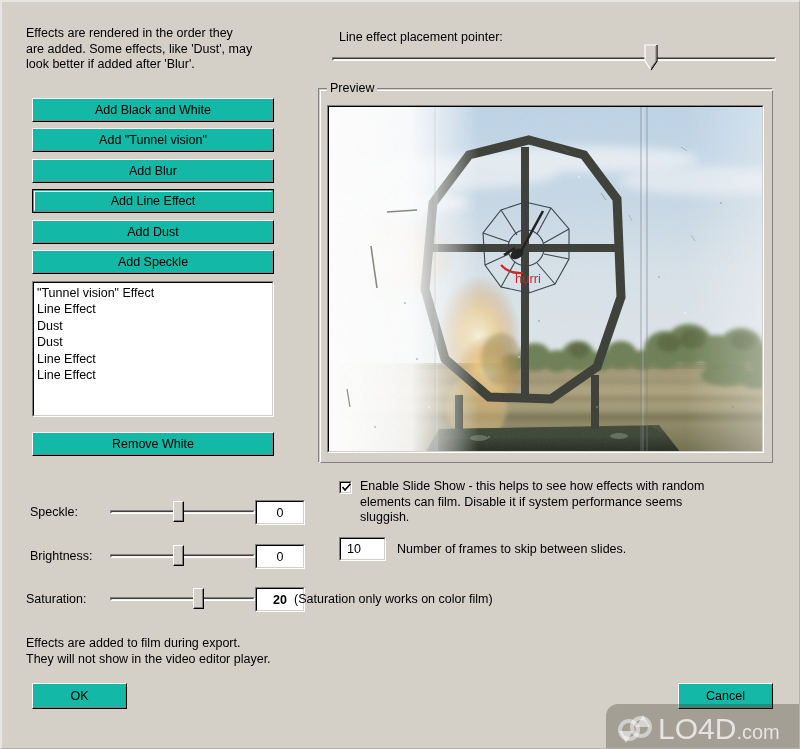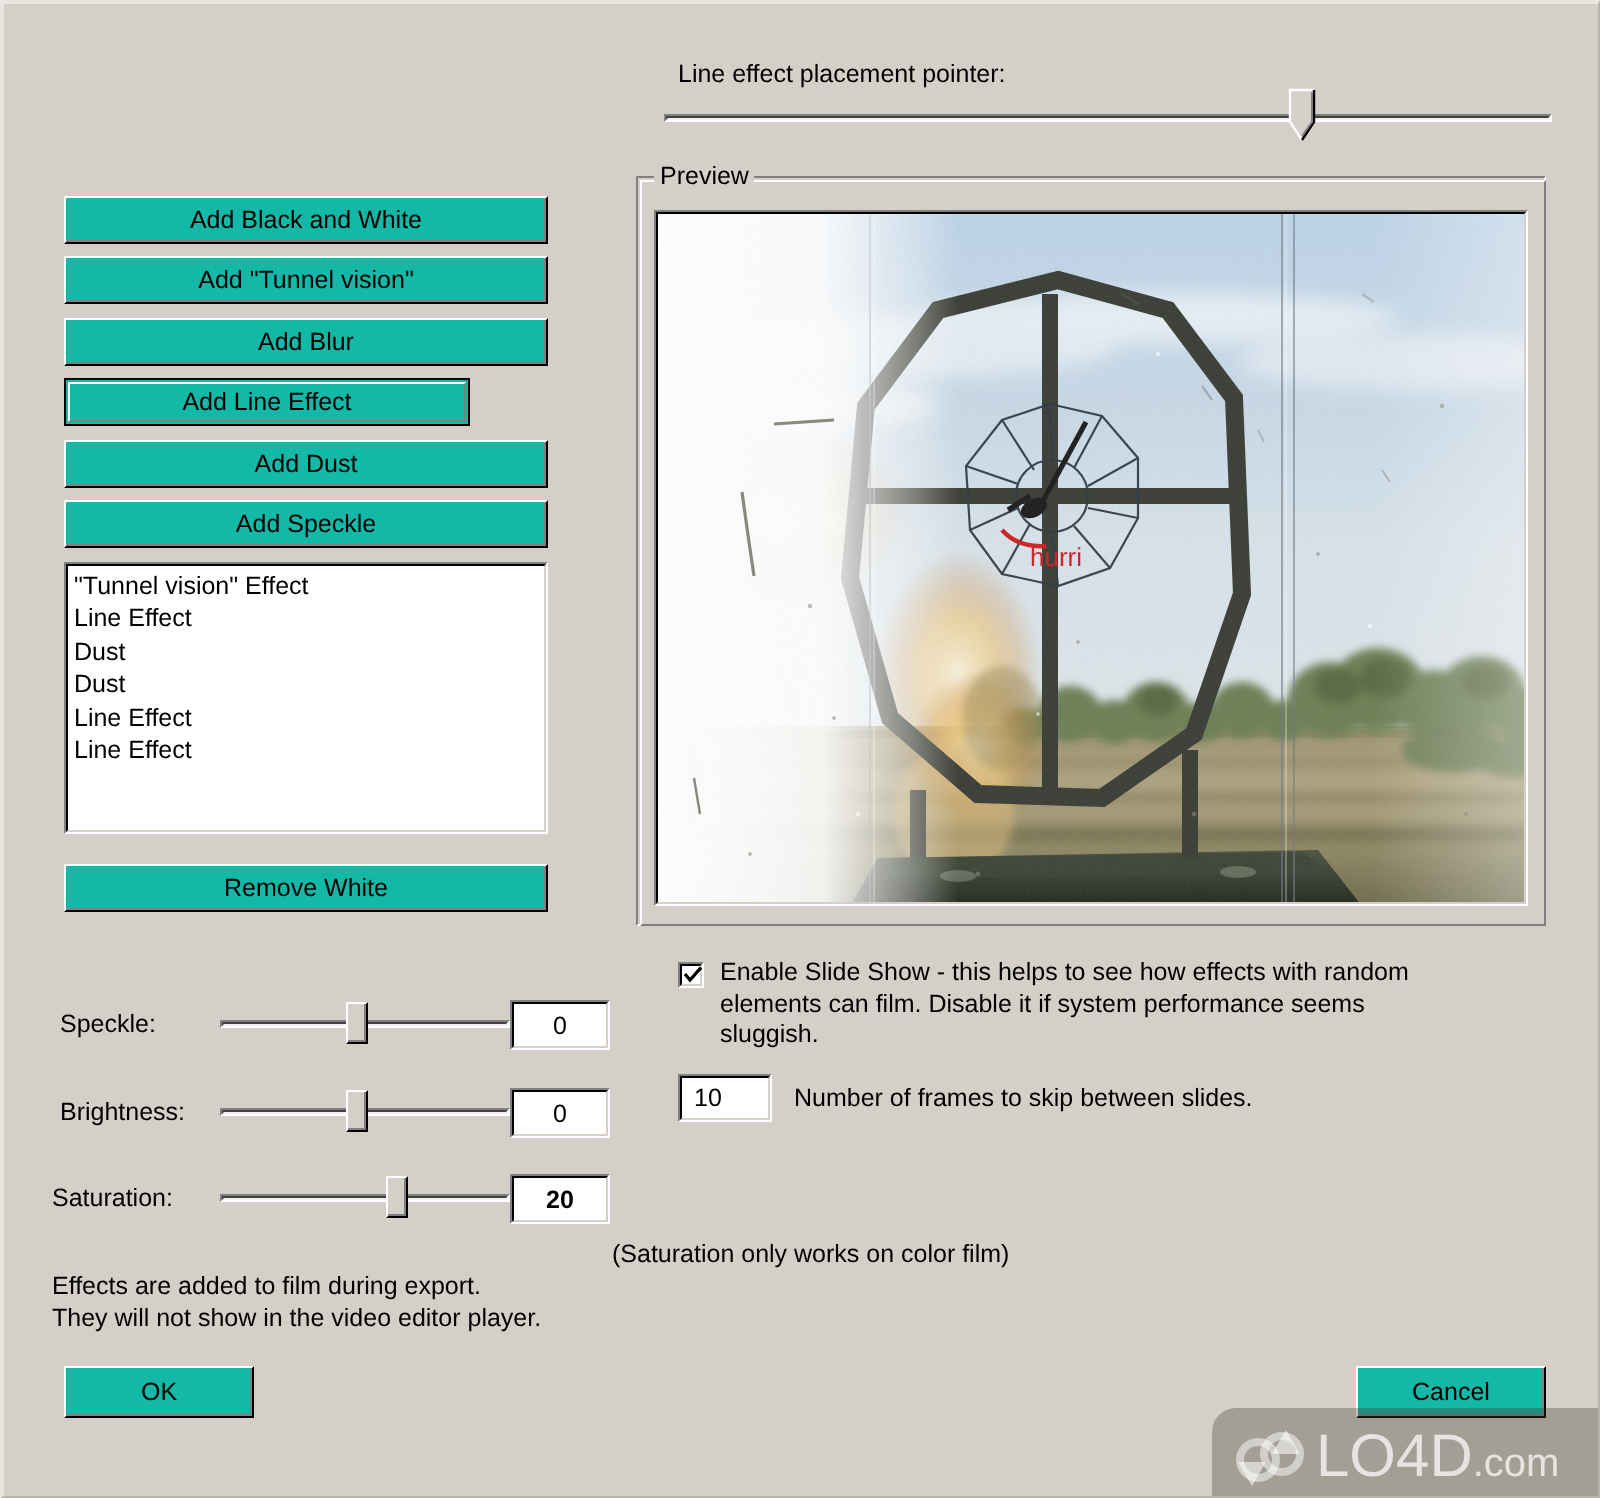--- a/index.html
+++ b/index.html
@@ -188,32 +188,35 @@
     white-space:nowrap;
   }
   #watermark .wmtext .dom{font-size:20px;}
   #watermark .wmicon{position:absolute;left:10px;top:9px;}
 </style>
 </head>
 <body>
 
 <div id="window">
 
+  <div class="stext" style="left:24px;top:24px;width:280px;">Effects are rendered in the order they
+are added.  Some effects, like 'Dust', may
+look better if added after 'Blur'.</div>
 
   <div id="effect-buttons">
       <div class="btn" style="left: 30px; top: 96px; width: 242px; height: 24px;">
         <span class="lbl">Add Black and White</span>
       </div>
       <div class="btn" style="left: 30px; top: 126px; width: 242px; height: 24px;">
         <span class="lbl">Add "Tunnel vision"</span>
       </div>
       <div class="btn" style="left: 30px; top: 157px; width: 242px; height: 24px;">
         <span class="lbl">Add Blur</span>
       </div>
-      <div class="btn default" style="left: 30px; top: 187px; width: 203px; height: 24px;">
+      <div class="btn default" style="left: 30px; top: 187px; width: 242px; height: 24px;">
         <span class="inner"></span>
         <span class="lbl">Add Line Effect</span>
       </div>
       <div class="btn" style="left: 30px; top: 218px; width: 242px; height: 24px;">
         <span class="lbl">Add Dust</span>
       </div>
       <div class="btn" style="left: 30px; top: 248px; width: 242px; height: 24px;">
         <span class="lbl">Add Speckle</span>
       </div>
     </div>
@@ -259,21 +262,21 @@
         <div class="tin"></div>
       </div>
       <div class="thumb" style="left: 191px; top: 586px;"></div>
       <div class="sunken numfield" style="left: 253px; top: 585px; width: 50px; height: 25px; font-weight: bold;">
         <div class="in2">
           <span class="val">20</span>
         </div>
       </div>
     </div>
 
-  <div class="stext" style="left:304px;top:590px;width:240px;margin-top:28px;">(Saturation only works on color film)</div>
+  <div class="stext" style="left:292px;top:590px;width:240px;">(Saturation only works on color film)</div>
 
   <div class="stext" style="left:24px;top:634px;width:300px;">Effects are added to film during export.
 They will not show in the video editor player.</div>
 
   <div class="btn" style="left:676px;top:681px;width:95px;height:26px;">
     <span class="lbl">Cancel</span>
   </div>
   <div class="btn" style="left:30px;top:681px;width:95px;height:26px;">
     <span class="lbl">OK</span>
   </div>

